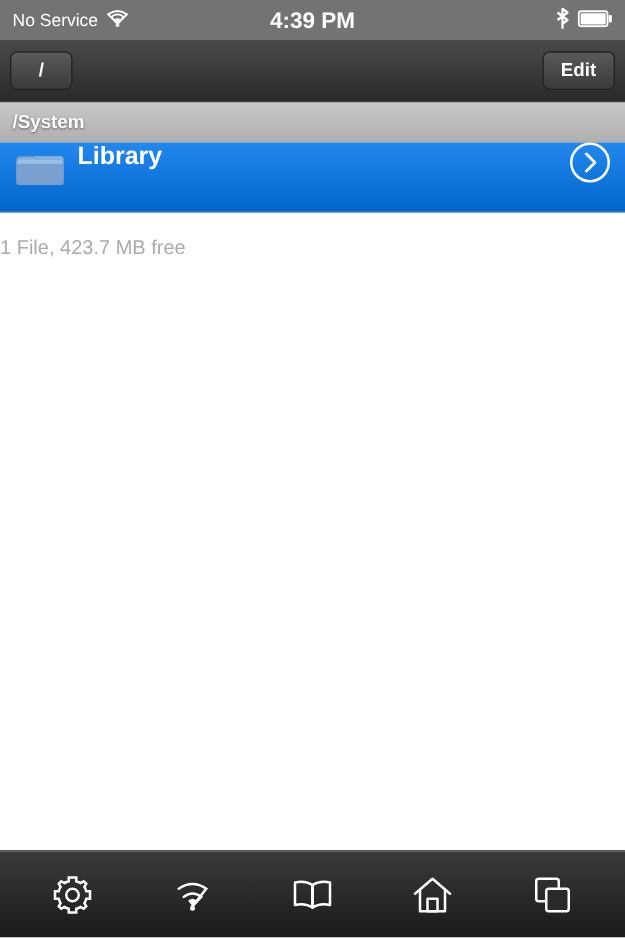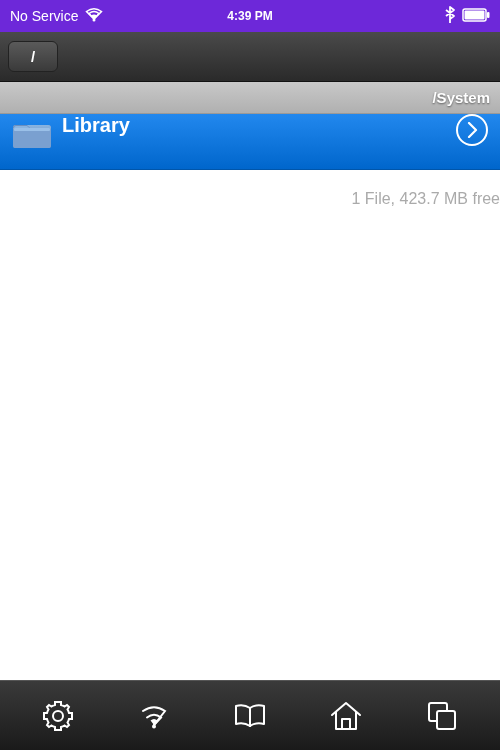--- a/index.html
+++ b/index.html
@@ -10,39 +10,39 @@
       background: #fff;
       font-family: -apple-system, 'Helvetica Neue', Helvetica, Arial, sans-serif;
       overflow: hidden;
       position: relative;
     }
 
     
     #status-bar {
       width: 500px;
       height: 32px;
-      background: #6d28d9;
+      background: #737373;
       display: flex;
       align-items: center;
       justify-content: space-between;
       padding: 0 10px;
       color: #fff;
       font-size: 14px;
       font-weight: 500;
     }
     .status-left {
       display: flex;
       align-items: center;
       gap: 6px;
     }
     .status-center {
       position: absolute;
       left: 50%;
       transform: translateX(-50%);
-      font-size: 12px;
+      font-size: 18px;
       font-weight: 600;
     }
     .status-right {
       display: flex;
       align-items: center;
       gap: 6px;
     }
 
     
     #nav-bar {
@@ -78,21 +78,20 @@
 
     
     #path-bar {
       width: 500px;
       height: 32px;
       background: linear-gradient(to bottom, #c8c8c8 0%, #b0b0b0 100%);
       display: flex;
       align-items: center;
       padding: 0 10px;
       border-bottom: 1px solid #999;
-      justify-content: flex-end;
     }
 
     #path-bar span {
       color: #fff;
       font-size: 15px;
       font-weight: 700;
       text-shadow: 0 1px 2px rgba(0,0,0,0.5);
     }
 
     
@@ -134,21 +133,21 @@
       border-radius: 50%;
       display: flex;
       align-items: center;
       justify-content: center;
       color: #fff;
     }
 
     
     #free-space {
       padding: 20px 0;
-      text-align: right;
+      text-align: left;
       color: #aaa;
       font-size: 16px;
     }
 
     
     #bottom-bar {
       position: absolute;
       bottom: 0;
       left: 0;
       width: 500px;
@@ -207,20 +206,21 @@
         <rect x="1" y="1" width="23" height="12" rx="2" ry="2" stroke="white" stroke-width="1.5"></rect>
         <rect x="25" y="4" width="2.5" height="6" rx="1" fill="white"></rect>
         <rect x="2.5" y="2.5" width="20" height="9" rx="1" fill="white"></rect>
       </svg>
     </span>
   </div>
 </div>
 
 <div id="nav-bar">
   <button class="nav-btn">/</button>
+  <button class="nav-btn">Edit</button>
 </div>
 
 <div id="path-bar">
   <span>/System</span>
 </div>
 
 <div id="file-list">
   <div class="file-row">
     <div class="folder-icon-wrap">
 

